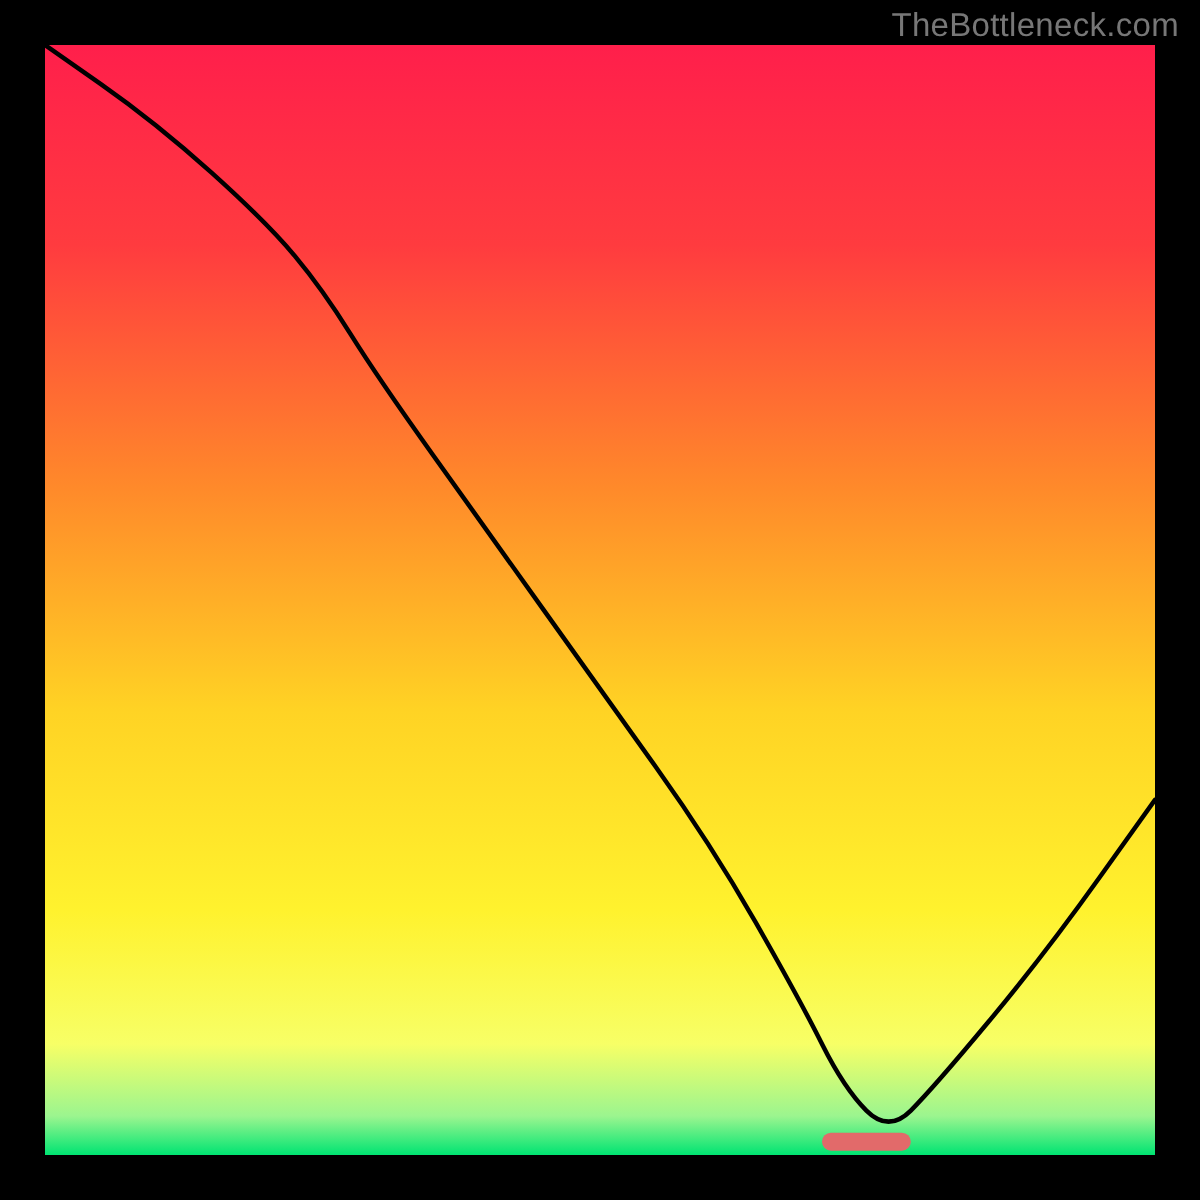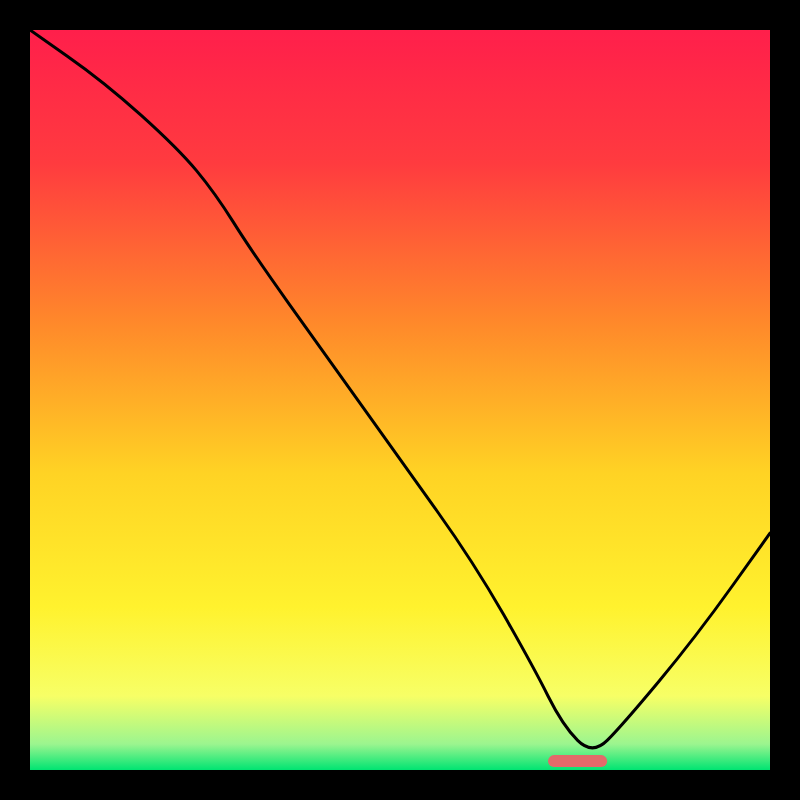--- a/index.html
+++ b/index.html
@@ -34,20 +34,21 @@
     top: 30px;
     width: 740px;
     height: 740px;
   }
   svg { display: block; }
 </style>
 </head>
 <body>
 
 <div class="frame">
+  <div class="watermark">TheBottleneck.com</div>
 
   <div class="plot-wrap">
     <svg id="plot-svg" width="740" height="740" viewBox="0 0 740 740">
         <defs>
           <linearGradient id="bg-grad" x1="0" y1="0" x2="0" y2="1">
             <stop offset="0%" stop-color="#ff1f4b"></stop>
             <stop offset="18%" stop-color="#ff3b3f"></stop>
             <stop offset="40%" stop-color="#ff8a2a"></stop>
             <stop offset="60%" stop-color="#ffd324"></stop>
             <stop offset="78%" stop-color="#fff22e"></stop>

